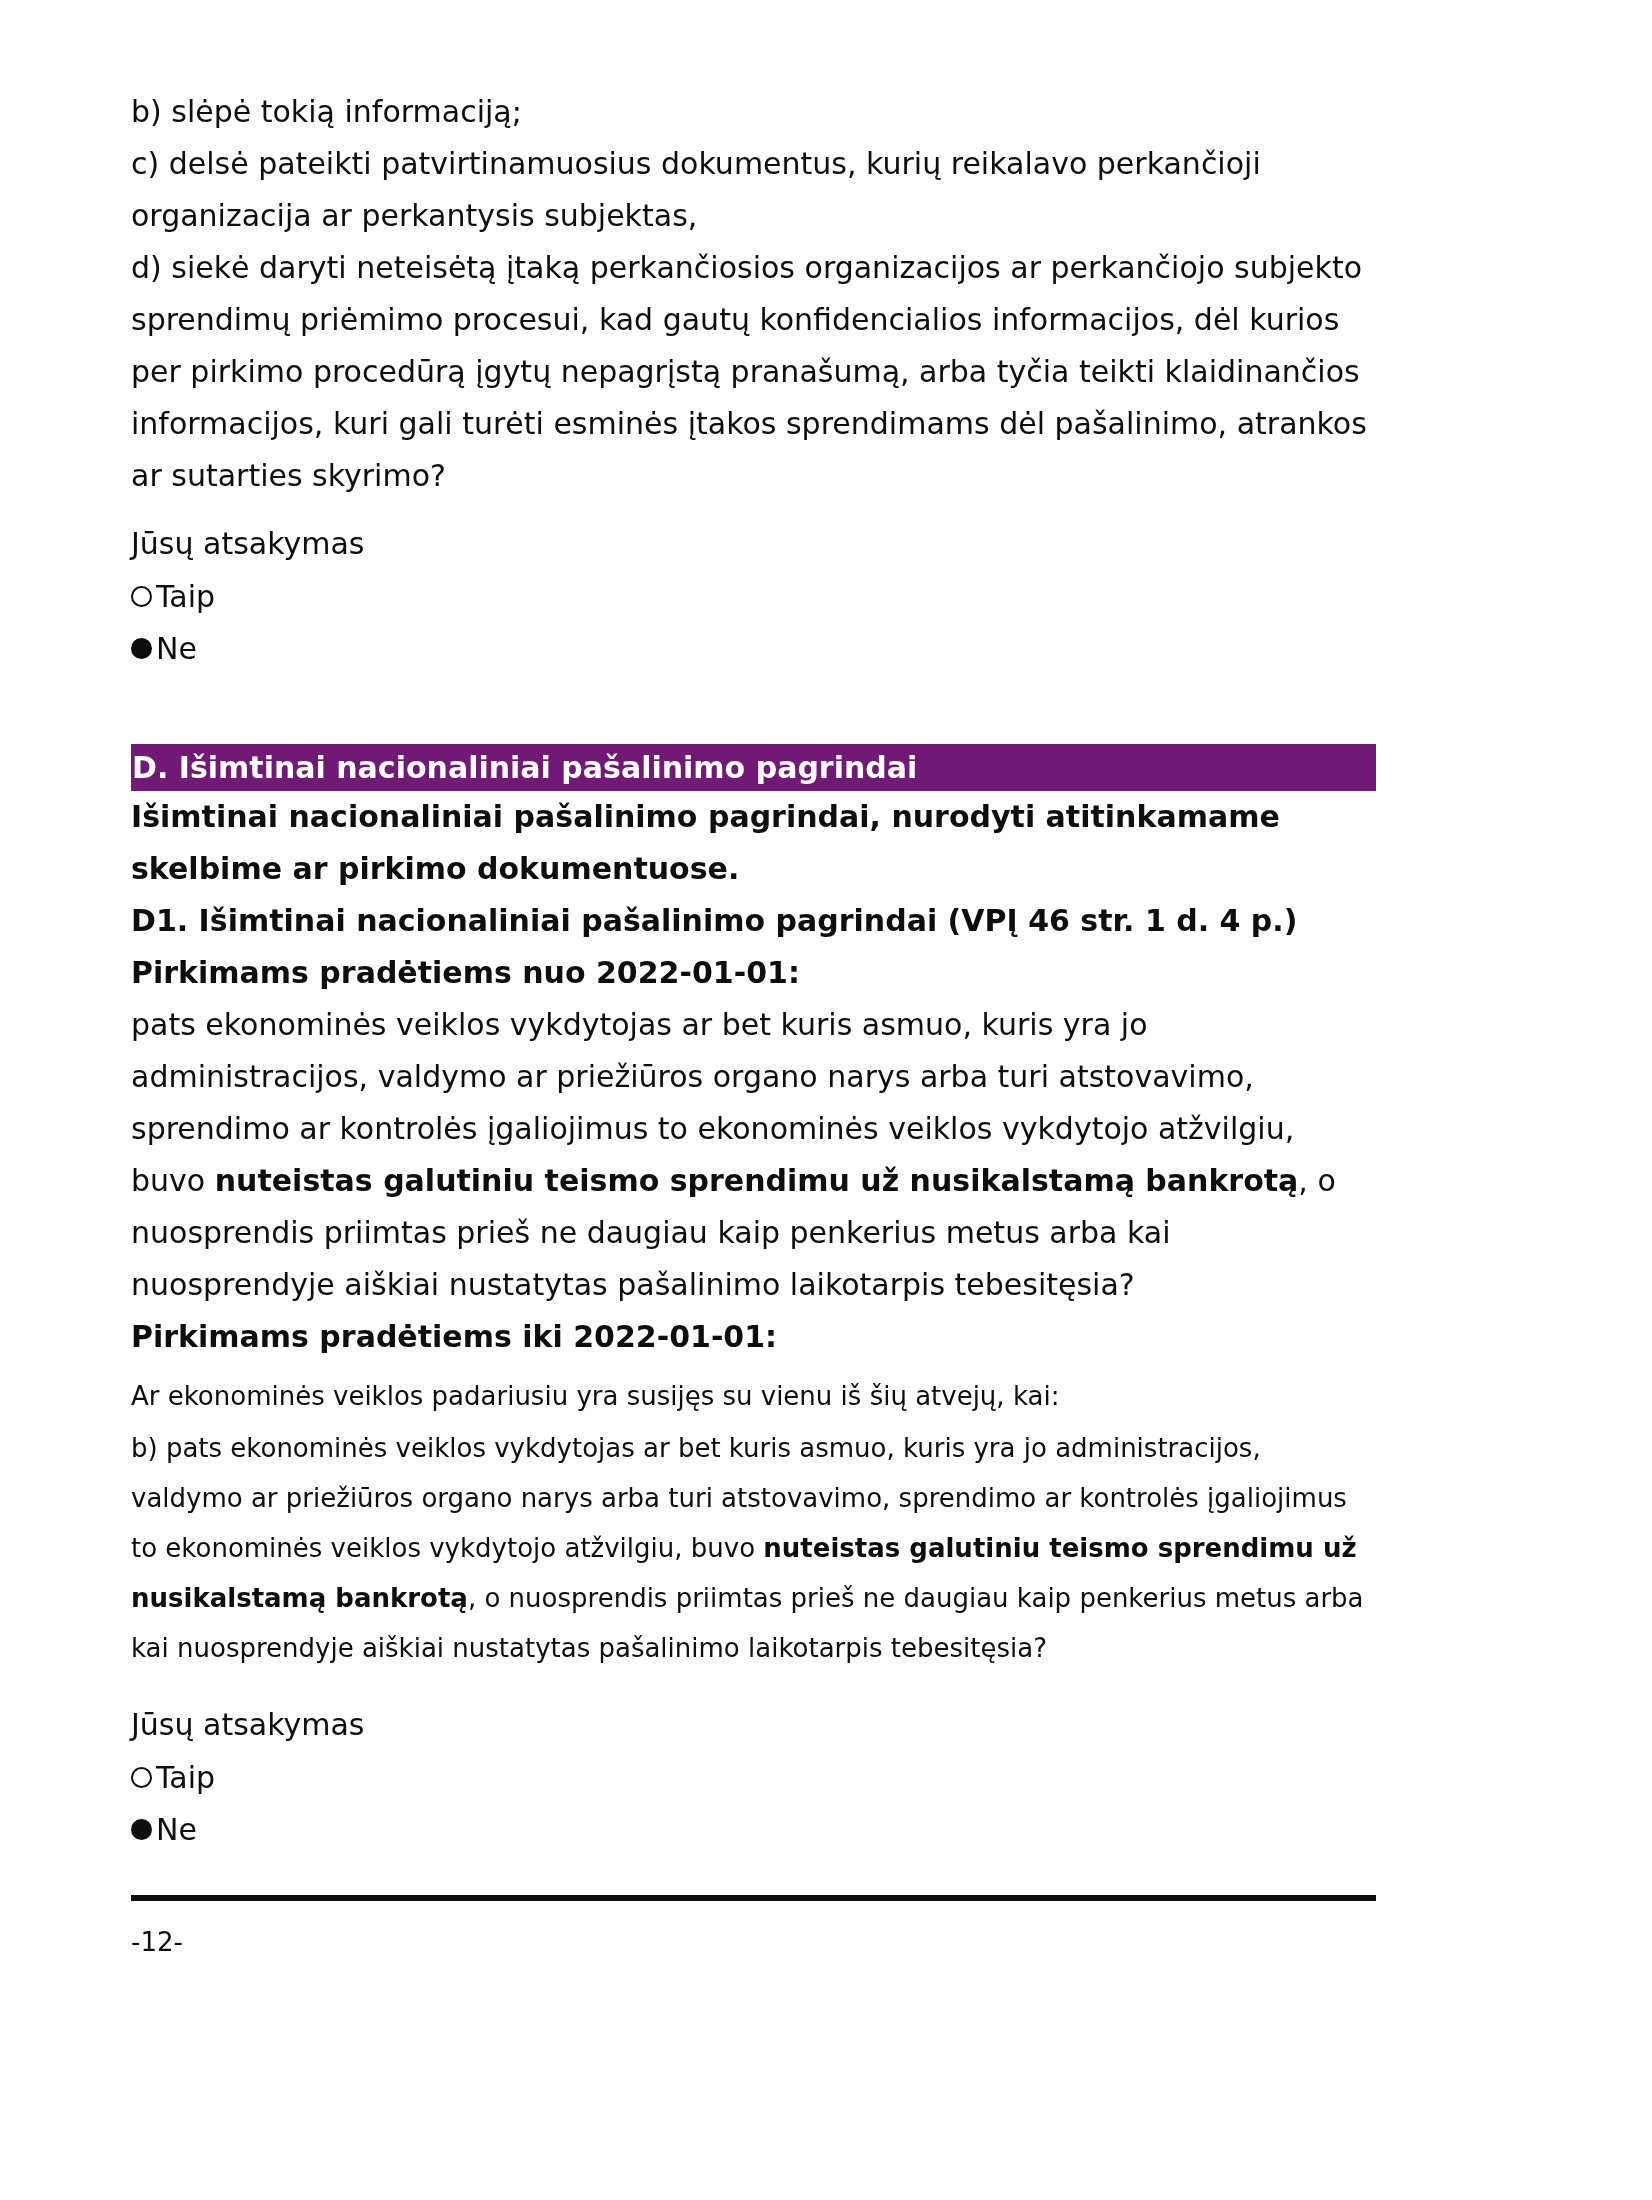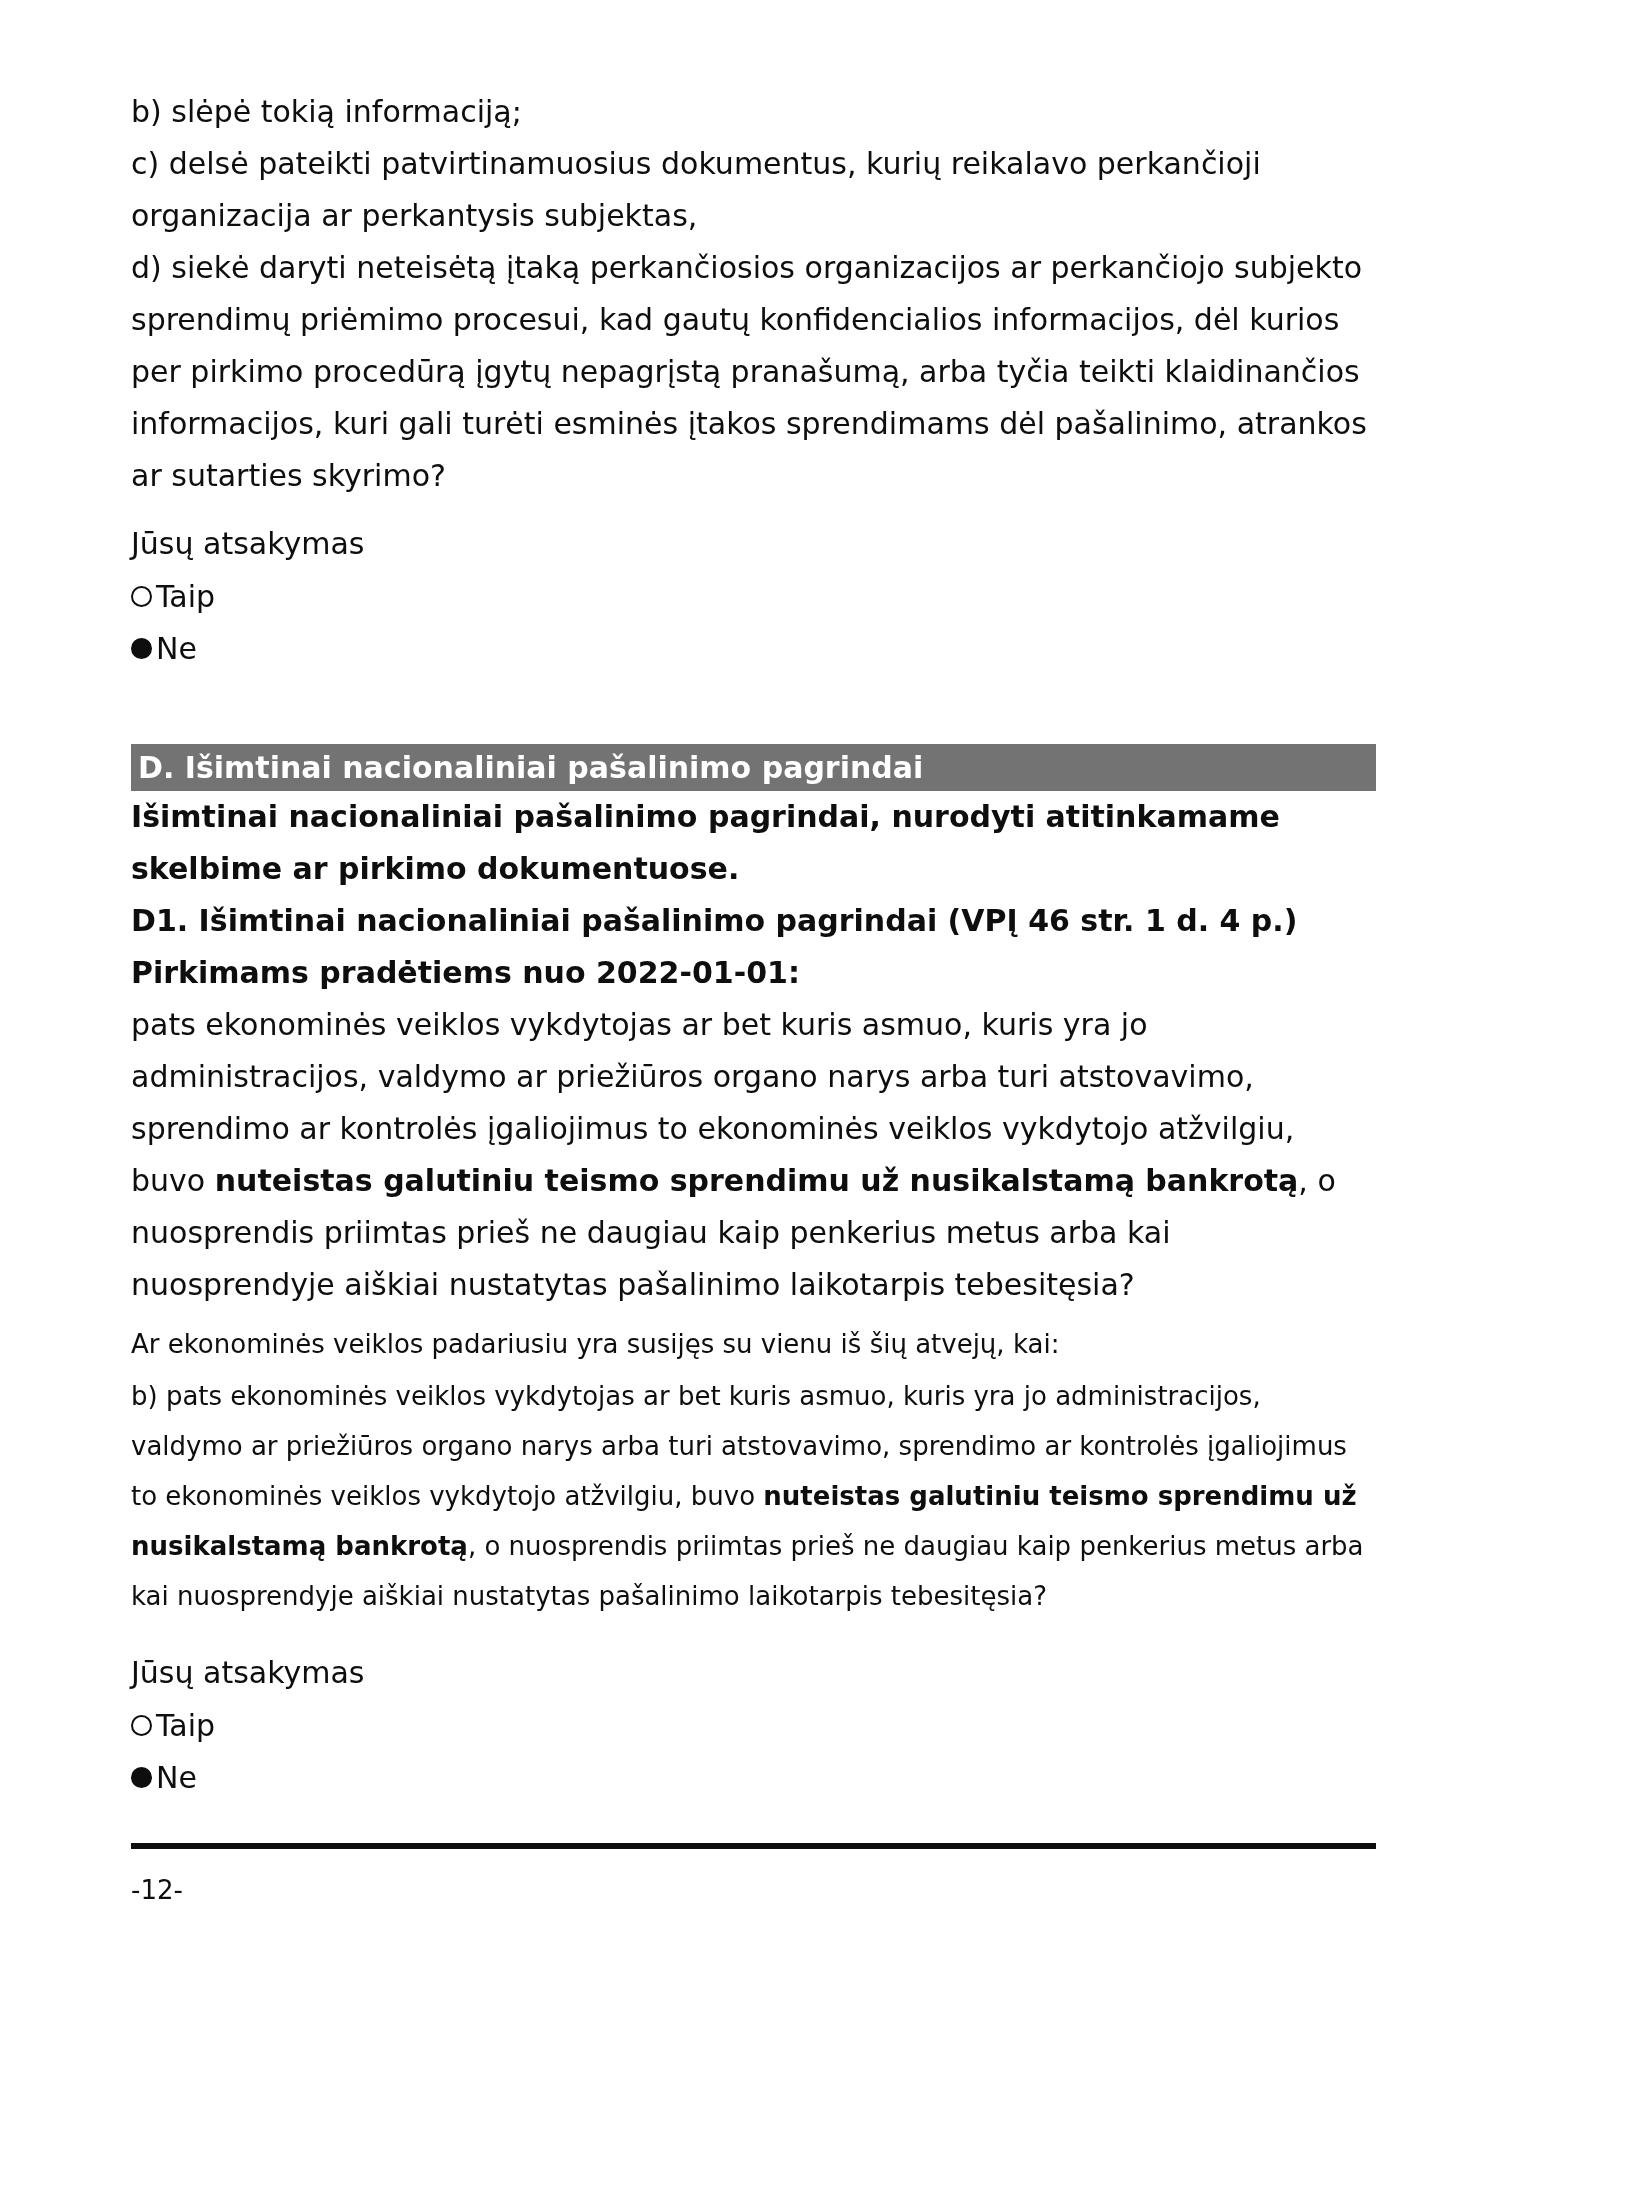--- a/index.html
+++ b/index.html
@@ -34,27 +34,27 @@
     border: 2px solid #0e0e0e;
     border-radius: 50%;
     display: inline-block;
     margin-right: 4px;
     flex: 0 0 auto;
   }
   .radio.filled { background: #0e0e0e; }
 
   .section-header {
     margin-top: 70px;
-    background: #737373;
+    background: #701a75;
     color: #ffffff;
     font-weight: bold;
     font-size: 30px;
     height: 47px;
     line-height: 47px;
-    padding-left: 7px;
+    padding-left: 1px;
     width: 100%;
   }
   .bold { font-weight: bold; }
 
   .small-text { font-size: 26px; line-height: 50px; margin-top: 8px; }
   .small-text p { font-size: 26px; line-height: 50px; margin-bottom: 2px; }
 
   .answer-block-2 { margin-top: 26px; }
 
   .rule {
@@ -92,20 +92,21 @@
     </div>
   </div>
 
   <div class="section-header">D. Išimtinai nacionaliniai pašalinimo pagrindai</div>
 
   <div class="body-text">
     <p class="bold">Išimtinai nacionaliniai pašalinimo pagrindai, nurodyti atitinkamame skelbime ar pirkimo dokumentuose.</p>
     <p class="bold">D1. Išimtinai nacionaliniai pašalinimo pagrindai (VPĮ 46 str. 1 d. 4 p.)</p>
     <p class="bold">Pirkimams pradėtiems nuo 2022-01-01:</p>
     <p><span>pats ekonominės veiklos vykdytojas ar bet kuris asmuo, kuris yra jo administracijos, valdymo ar priežiūros organo narys arba turi atstovavimo, sprendimo ar kontrolės įgaliojimus to ekonominės veiklos vykdytojo atžvilgiu, buvo </span><span class="bold">nuteistas galutiniu teismo sprendimu už nusikalstamą bankrotą</span><span>, o nuosprendis priimtas prieš ne daugiau kaip penkerius metus arba kai nuosprendyje aiškiai nustatytas pašalinimo laikotarpis tebesitęsia?</span></p>
+    <p class="bold">Pirkimams pradėtiems iki 2022-01-01:</p>
   </div>
 
   <div class="small-text">
     <p>Ar ekonominės veiklos padariusiu yra susijęs su vienu iš šių atvejų, kai:</p>
     <p><span>b) pats ekonominės veiklos vykdytojas ar bet kuris asmuo, kuris yra jo administracijos, valdymo ar priežiūros organo narys arba turi atstovavimo, sprendimo ar kontrolės įgaliojimus to ekonominės veiklos vykdytojo atžvilgiu, buvo </span><span class="bold">nuteistas galutiniu teismo sprendimu už nusikalstamą bankrotą</span><span>, o nuosprendis priimtas prieš ne daugiau kaip penkerius metus arba kai nuosprendyje aiškiai nustatytas pašalinimo laikotarpis tebesitęsia?</span></p>
   </div>
 
   <div class="answer-block answer-block-2">
     <div class="answer-label">Jūsų atsakymas</div>
     <div class="radio-row">

